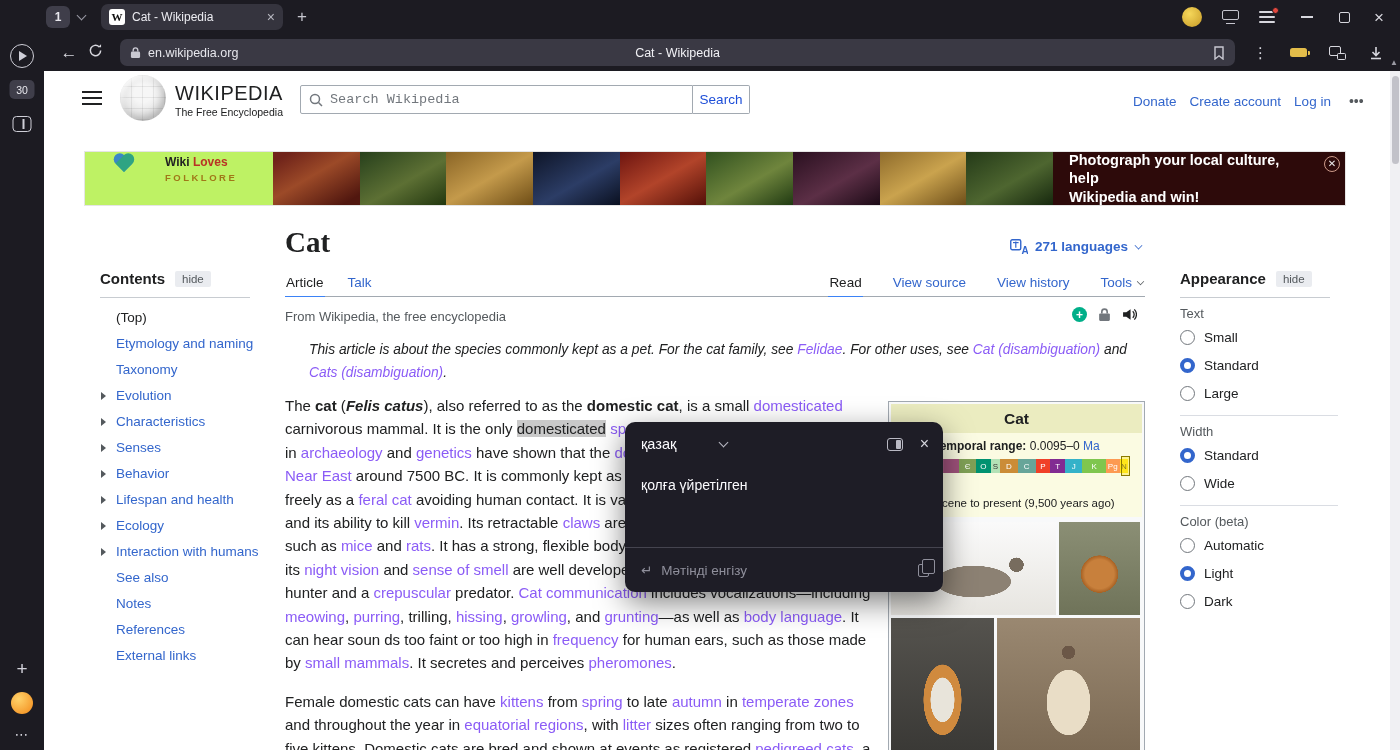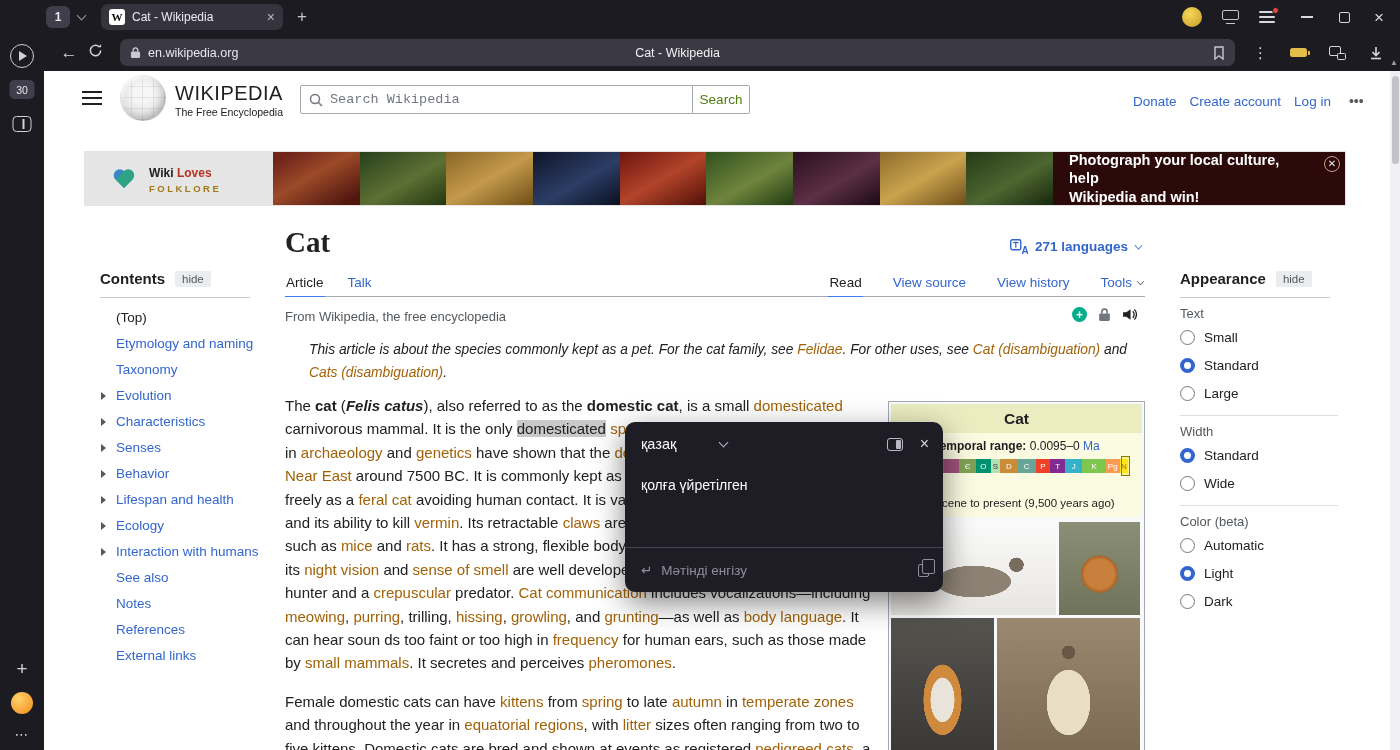--- a/index.html
+++ b/index.html
@@ -65,28 +65,28 @@
 .hamburger i{position:absolute;left:0;width:20px;height:2px;background:#202122;display:block}
 .hamburger i:nth-child(1){top:0}.hamburger i:nth-child(2){top:6px}.hamburger i:nth-child(3){top:12px}
 .wp-logo{position:absolute;left:76px;top:4px;width:46px;height:46px;border-radius:50%;background-image:linear-gradient(rgba(0,0,0,.07) 1px,transparent 1px),linear-gradient(90deg,rgba(0,0,0,.07) 1px,transparent 1px),radial-gradient(circle at 50% 40%,#f6f6f6 25%,#e3e3e3 60%,#cfcfcf);background-size:11px 11px,11px 11px,cover;box-shadow:inset -3px -4px 7px rgba(0,0,0,.18),inset 2px 2px 4px rgba(255,255,255,.85)}
 .wordmark{position:absolute;left:131px;top:11px;text-align:center;font-family:Liberation Sans, sans-serif;color:#202122}
 .wm-title{font-size:20px;letter-spacing:.5px}
 .wm-tag{font-size:10.5px;margin-top:1px}
 .searchbox{position:absolute;left:256px;top:14px;display:flex;height:29px;width:450px}
 .search-input{flex:1;border:1px solid #a2a9b1;border-radius:2px 0 0 2px;display:flex;align-items:center;padding:0 8px;gap:7px;background:#fff}
 .search-input input{border:none;outline:none;flex:1;font-size:13.5px;color:#202122;font-family:Liberation Mono, monospace;background:transparent}
 .search-input input::placeholder{color:#72777d}
-.search-btn{width:57px;border:1px solid #a2a9b1;border-left:none;border-radius:0 2px 2px 0;background:#fff;font-size:13.5px;color:#4d7c0f;display:flex;align-items:center;justify-content:center}
+.search-btn{width:57px;border:1px solid #a2a9b1;border-left:none;border-radius:0 2px 2px 0;background:#fff;font-size:13.5px;color:#1d4ed8;display:flex;align-items:center;justify-content:center}
 .header-links{position:absolute;left:1089px;top:22px;display:flex;gap:13px;font-size:13.5px;align-items:center;white-space:nowrap}
 .header-links .lnk{color:#3366cc}
 .hdr-dots{color:#54595d;font-size:14px;margin-left:5px}
 
 
 .banner{position:absolute;left:41px;top:81px;width:1260px;height:53px;display:flex;box-shadow:0 0 0 1px rgba(0,0,0,.1)}
-.banner-logo{width:188px;background:#e5e5e5;display:flex;align-items:center;gap:12px;padding-left:28px}
+.banner-logo{width:188px;background:#bef264;display:flex;gap:28px;padding-left:28px}
 .heart{position:relative;width:24px;height:22px;flex:none}
 .heart::before,.heart::after{content:"";position:absolute;top:2px;width:12px;height:18px;border-radius:6px 6px 0 0}
 .heart::before{left:11px;transform:rotate(-45deg);transform-origin:0 100%;background:#3a87c8}
 .heart::after{left:-1px;transform:rotate(45deg);transform-origin:100% 100%;background:#2fa483}
 .b-line1{font-size:12px;font-weight:700;color:#222;line-height:1.15}
 .b-loves{color:#b93325}
 .b-folk{font-size:9.5px;color:#a07818;letter-spacing:2.5px;font-weight:700;margin-top:2px}
 .banner-strip{flex:1;display:flex}
 .banner-strip div{flex:1}
 .st1{background:linear-gradient(150deg,#70241a 10%,#9c4a28 45%,#51170f 90%)}
@@ -114,21 +114,21 @@
 .tools-chev{color:#54595d;margin-top:-2px;transform:rotate(45deg) scale(.75)}
 .fromline{position:absolute;left:241px;top:238px;font-size:13px;color:#54595d}
 .status-icons{position:absolute;left:1028px;top:236px;display:flex;gap:11px;align-items:center}
 .ga-icon{width:15px;height:15px;border-radius:50%;background:#00af89;color:#fff;font-size:12px;font-weight:700;display:flex;align-items:center;justify-content:center;line-height:1}
 
 
 .hatnote{position:absolute;left:265px;top:267px;width:848px;font-style:italic;font-size:13.8px;line-height:23px}
 .para{position:absolute;left:241px;width:596px;font-size:15px;line-height:23.4px}
 .para1{top:323px}
 .para2{top:619px}
-.seg-link{color:#a16207}
+.seg-link{color:#8b5cf6}
 .seg-b{font-weight:700}
 .seg-bi{font-weight:700;font-style:italic}
 .seg-i{font-style:italic}
 .seg-hl{background:#c9c9c9}
 
 
 .toc-panel{position:absolute;left:56px;top:199px;width:168px}
 .panel-head{display:flex;align-items:center;gap:10px}
 .panel-title{font-weight:700;font-size:15px}
 .pill{font-size:11.5px;color:#54595d;background:#eaecf0;border-radius:2px;padding:2px 7px}

